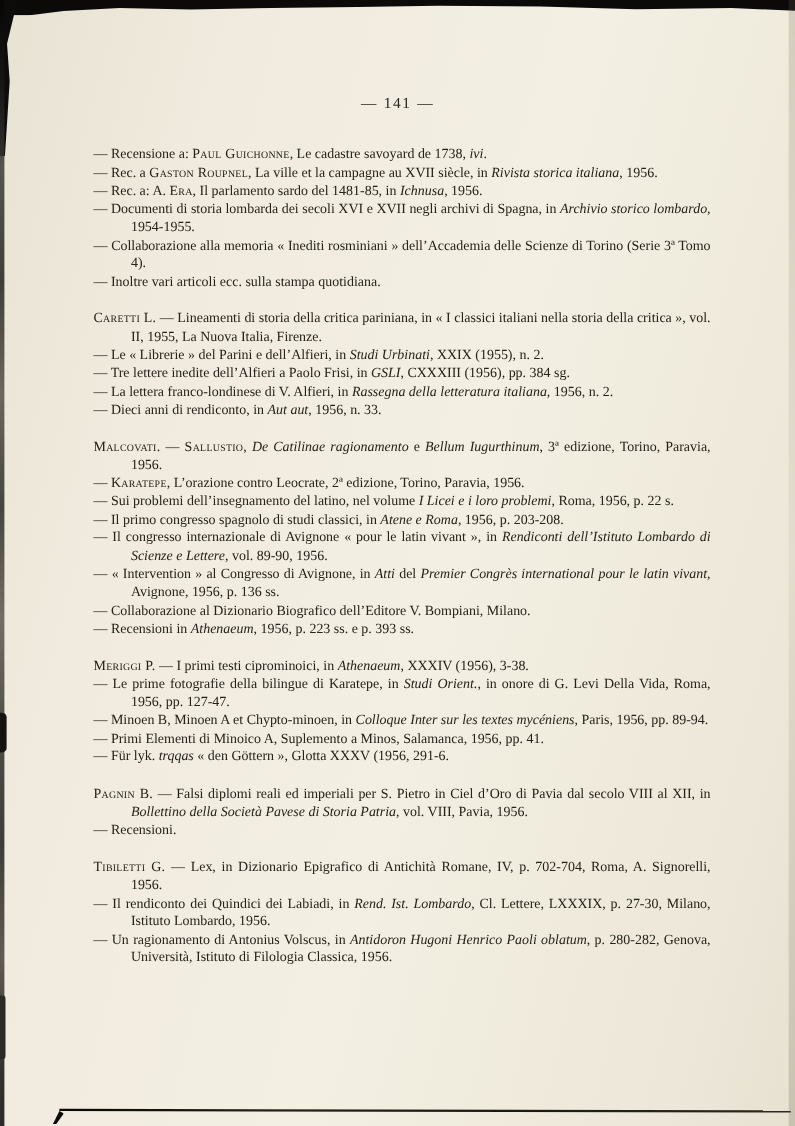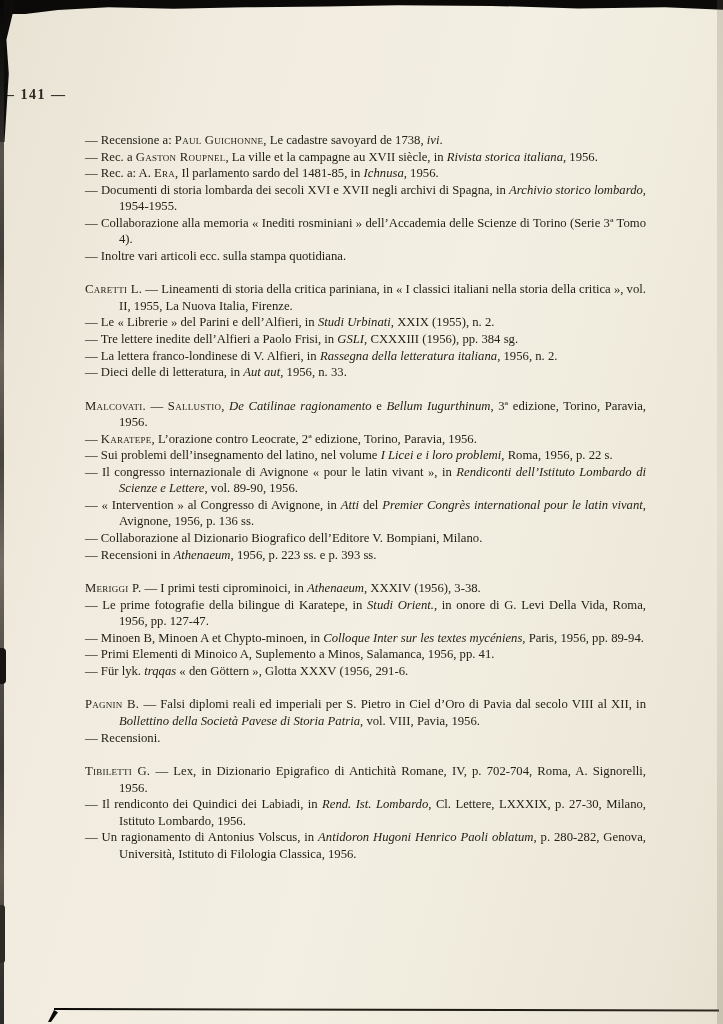--- a/index.html
+++ b/index.html
@@ -3,22 +3,22 @@
 <meta charset="utf-8">
 <style>
   *{box-sizing:border-box;}
   html,body{margin:0;padding:0;background:#2e2c28;}
   .page{
     position:relative;width:723px;height:1024px;margin:0 auto;overflow:hidden;
     background:linear-gradient(105deg,#e7e2d2 0%,#f0ebde 22%,#f3efe2 55%,#ece7d8 88%,#e6e1d1 100%);
     font-family:"Liberation Serif","DejaVu Serif",serif;color:#262219;
   }
   .pagenum{
-    position:absolute;top:87px;left:0;width:100%;text-align:left;
-    font-weight:700;font-size:14px;letter-spacing:1.5px;color:#2a2620;
+    position:absolute;top:87px;left:0;width:100%;text-align:center;
+    font-weight:400;font-size:14px;letter-spacing:1.5px;color:#2a2620;
   }
   .content{
     position:absolute;left:85px;top:132px;width:561px;
     font-size:12.7px;line-height:16.55px;text-align:justify;
   }
   .bib-section{margin:0 0 17px 0;}
   .entry{margin:0;padding-left:34px;text-indent:-34px;}
   .seg-p{font-style:normal;}
   .seg-i{font-style:italic;}
   .seg-sc{font-variant:small-caps;letter-spacing:.02em;}
@@ -67,26 +67,27 @@
         <p class="entry"><span class="seg-p">— Rec. a: A. </span><span class="seg-sc">Era</span><span class="seg-p">, Il parlamento sardo del 1481-85, in </span><span class="seg-i">Ichnusa</span><span class="seg-p">, 1956.</span></p>
         <p class="entry"><span class="seg-p">— Documenti di storia lombarda dei secoli XVI e XVII negli archivi di Spagna, in </span><span class="seg-i">Archivio storico lombardo</span><span class="seg-p">, 1954-1955.</span></p>
         <p class="entry"><span class="seg-p">— Collaborazione alla memoria « Inediti rosminiani » dell’Accademia delle Scienze di Torino (Serie 3ª Tomo 4).</span></p>
         <p class="entry"><span class="seg-p">— Inoltre vari articoli ecc. sulla stampa quotidiana.</span></p>
       </div>
       <div class="bib-section">
         <p class="entry"><span class="seg-sc">Caretti L.</span><span class="seg-p"> — Lineamenti di storia della critica pariniana, in « I classici italiani nella storia della critica », vol. II, 1955, La Nuova Italia, Firenze.</span></p>
         <p class="entry"><span class="seg-p">— Le « Librerie » del Parini e dell’Alfieri, in </span><span class="seg-i">Studi Urbinati</span><span class="seg-p">, XXIX (1955), n. 2.</span></p>
         <p class="entry"><span class="seg-p">— Tre lettere inedite dell’Alfieri a Paolo Frisi, in </span><span class="seg-i">GSLI</span><span class="seg-p">, CXXXIII (1956), pp. 384 sg.</span></p>
         <p class="entry"><span class="seg-p">— La lettera franco-londinese di V. Alfieri, in </span><span class="seg-i">Rassegna della letteratura italiana</span><span class="seg-p">, 1956, n. 2.</span></p>
-        <p class="entry"><span class="seg-p">— Dieci delle di letteratura, in </span><span class="seg-i">Aut aut</span><span class="seg-p">, 1956, n. 33.</span></p>
+        <p class="entry"><span class="seg-p">— Dieci anni di rendiconto, in </span><span class="seg-i">Aut aut</span><span class="seg-p">, 1956, n. 33.</span></p>
       </div>
       <div class="bib-section">
         <p class="entry"><span class="seg-sc">Malcovati.</span><span class="seg-p"> — </span><span class="seg-sc">Sallustio</span><span class="seg-p">, </span><span class="seg-i">De Catilinae ragionamento</span><span class="seg-p"> e </span><span class="seg-i">Bellum Iugurthinum</span><span class="seg-p">, 3ª edizione, Torino, Paravia, 1956.</span></p>
         <p class="entry"><span class="seg-p">— </span><span class="seg-sc">Karatepe</span><span class="seg-p">, L’orazione contro Leocrate, 2ª edizione, Torino, Paravia, 1956.</span></p>
         <p class="entry"><span class="seg-p">— Sui problemi dell’insegnamento del latino, nel volume </span><span class="seg-i">I Licei e i loro problemi</span><span class="seg-p">, Roma, 1956, p. 22 s.</span></p>
+        <p class="entry"><span class="seg-p">— Il primo congresso spagnolo di studi classici, in </span><span class="seg-i">Atene e Roma</span><span class="seg-p">, 1956, p. 203-208.</span></p>
         <p class="entry"><span class="seg-p">— Il congresso internazionale di Avignone « pour le latin vivant », in </span><span class="seg-i">Rendiconti dell’Istituto Lombardo di Scienze e Lettere</span><span class="seg-p">, vol. 89-90, 1956.</span></p>
         <p class="entry"><span class="seg-p">— « Intervention » al Congresso di Avignone, in </span><span class="seg-i">Atti</span><span class="seg-p"> del </span><span class="seg-i">Premier Congrès international pour le latin vivant</span><span class="seg-p">, Avignone, 1956, p. 136 ss.</span></p>
         <p class="entry"><span class="seg-p">— Collaborazione al Dizionario Biografico dell’Editore V. Bompiani, Milano.</span></p>
         <p class="entry"><span class="seg-p">— Recensioni in </span><span class="seg-i">Athenaeum</span><span class="seg-p">, 1956, p. 223 ss. e p. 393 ss.</span></p>
       </div>
       <div class="bib-section">
         <p class="entry"><span class="seg-sc">Meriggi P.</span><span class="seg-p"> — I primi testi ciprominoici, in </span><span class="seg-i">Athenaeum</span><span class="seg-p">, XXXIV (1956), 3-38.</span></p>
         <p class="entry"><span class="seg-p">— Le prime fotografie della bilingue di Karatepe, in </span><span class="seg-i">Studi Orient.</span><span class="seg-p">, in onore di G. Levi Della Vida, Roma, 1956, pp. 127-47.</span></p>
         <p class="entry"><span class="seg-p">— Minoen B, Minoen A et Chypto-minoen, in </span><span class="seg-i">Colloque Inter sur les textes mycéniens</span><span class="seg-p">, Paris, 1956, pp. 89-94.</span></p>
         <p class="entry"><span class="seg-p">— Primi Elementi di Minoico A, Suplemento a Minos, Salamanca, 1956, pp. 41.</span></p>

